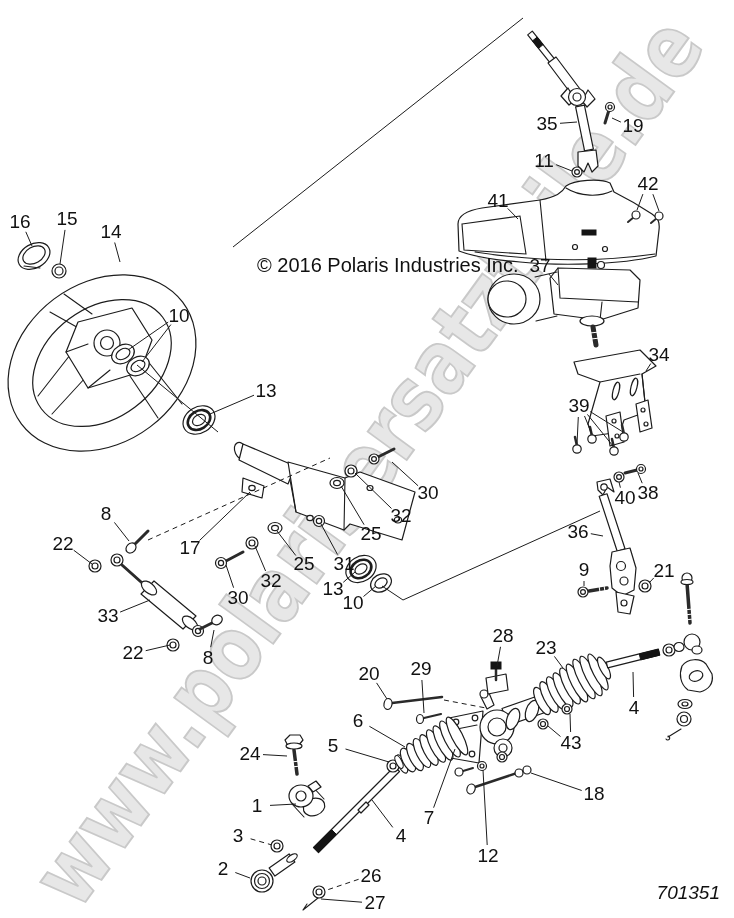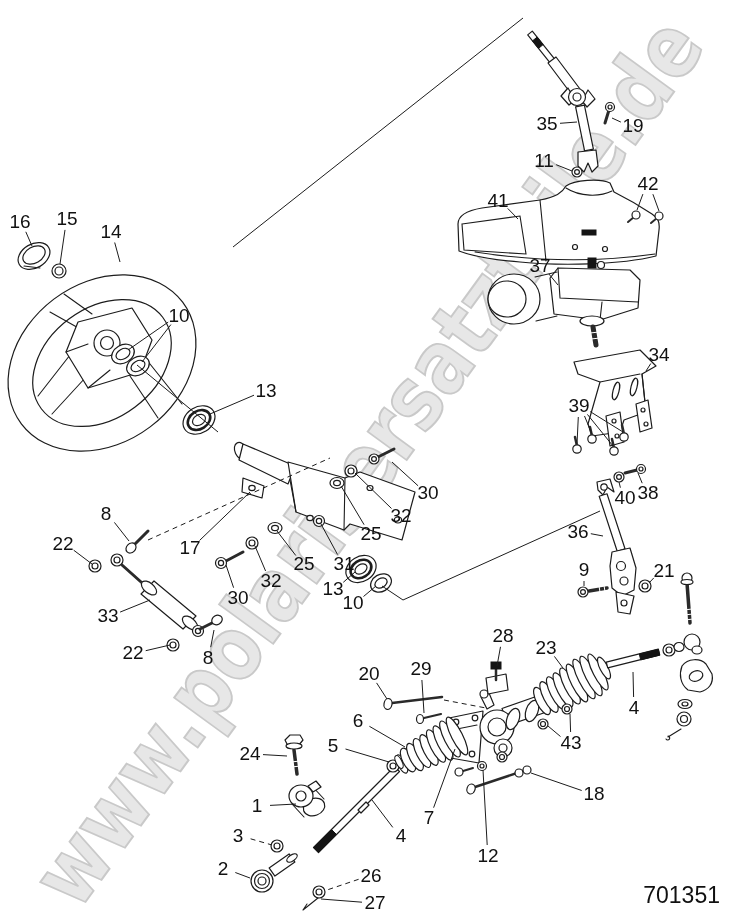--- a/index.html
+++ b/index.html
@@ -12,22 +12,22 @@
   .bolt{fill:none;stroke:#2a2a2a;stroke-width:3;stroke-linecap:round;}
   .tick{fill:none;stroke:#fff;stroke-width:1;}
   .callout{font-family:"Liberation Sans",sans-serif;font-size:19px;fill:#111;text-anchor:middle;}
   .leader{stroke:#1c1c1c;stroke-width:1;fill:none;}
   .cline{stroke:#1c1c1c;stroke-width:1;fill:none;}
   .dash{stroke-dasharray:5 4;}
   #wm-text{font-family:"DejaVu Sans","Liberation Sans",sans-serif;font-weight:bold;
            fill:#e7e7e7;stroke:#c9c9c9;stroke-width:2px;}
   #copyright{position:absolute;left:257px;top:254px;font-size:20px;color:#101010;
              font-family:"Liberation Sans",sans-serif;white-space:nowrap;}
-  #part-number{position:absolute;right:14px;top:882px;font-size:23px;color:#101010;
-               font-family:"Liberation Sans",sans-serif;}
+  #part-number{position:absolute;right:14px;top:882px;font-size:19px;color:#101010;
+               font-family:"Liberation Sans",sans-serif;font-style:italic;}
 </style>
 </head>
 <body>
 
 <div id="page">
 
   <svg id="art" width="734" height="918" viewBox="0 0 734 918">
 
     <text id="wm-text" x="368" y="492" text-anchor="middle" font-size="88" textLength="1070" lengthAdjust="spacingAndGlyphs" transform="rotate(-54 368 462)">www.polarisersatzteile.de</text>
 
@@ -489,14 +489,15 @@
       <line x1="235.3" y1="872.5" x2="250" y2="878" class="leader"></line>
       <text x="223" y="875" class="callout">2</text>
       <line x1="358.6" y1="879.3" x2="324" y2="891" class="leader dash"></line>
       <text x="371" y="882" class="callout">26</text>
       <line x1="362.0" y1="902.2" x2="321" y2="899" class="leader"></line>
       <text x="375" y="909" class="callout">27</text>
       <line x1="633.6" y1="697.0" x2="633" y2="672" class="leader"></line>
       <text x="634" y="714" class="callout">4</text>
     </svg>
 
+  <div id="copyright">© 2016 Polaris Industries Inc.</div>
   <div id="part-number">701351</div>
 </div>
 
 </body></html>

